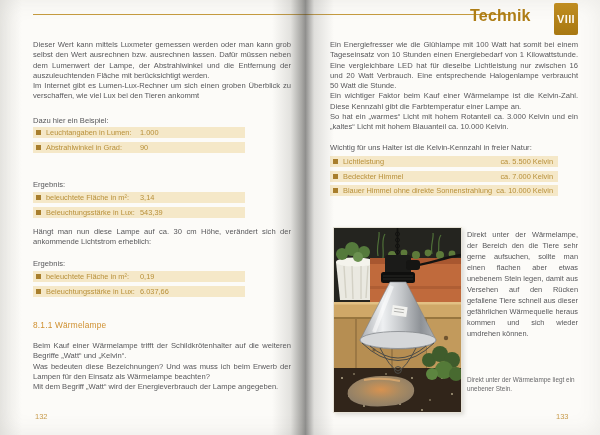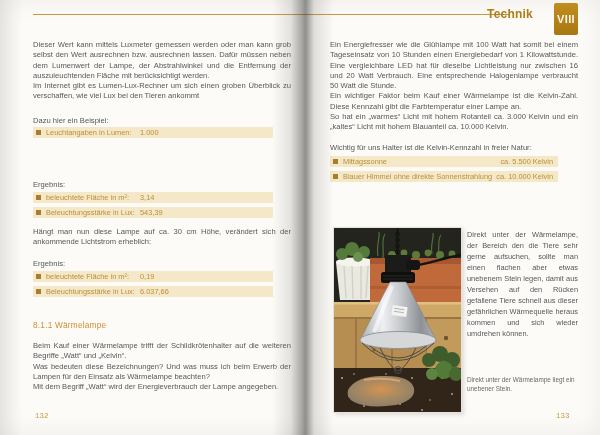--- a/index.html
+++ b/index.html
@@ -19,41 +19,41 @@
       rgba(55,55,54,.55) 54%,
       rgba(120,120,118,.22) 68%,
       rgba(255,255,255,0) 100%);
   }
   .edge-left{
     position:absolute;left:0;top:0;width:22px;height:435px;pointer-events:none;
     background:linear-gradient(90deg,rgba(90,88,80,.10),rgba(90,88,80,0));
   }
   
   .rule{position:absolute;left:33px;top:14px;width:477px;height:1px;background:#c49a3f;}
-  .technik{position:absolute;left:470px;top:7px;width:80px;text-align:center;
-    font-size:12px;font-weight:bold;color:#ae7d15;letter-spacing:.2px;}
+  .technik{position:absolute;left:470px;top:7px;width:80px;text-align:left;
+    font-size:16px;font-weight:bold;color:#ae7d15;letter-spacing:.2px;}
   .badge{position:absolute;left:554px;top:3px;width:24px;height:32px;border-radius:2px;
     background:linear-gradient(180deg,#c08d20,#a87812);color:#fdf8ee;
     font-size:11px;font-weight:bold;letter-spacing:.4px;
     display:flex;align-items:center;justify-content:center;}
   
   .para{position:absolute;font-size:7.6px;line-height:10.3px;color:#57575a;
     text-align:justify;white-space:pre-line;}
   .plain{position:absolute;font-size:7.6px;color:#57575a;}
   .heading{position:absolute;font-size:8.3px;color:#cf9030;letter-spacing:.2px;}
-  .pagenum{position:absolute;top:412px;font-size:7.5px;color:#c79a4a;font-family:Liberation Mono, monospace;}
+  .pagenum{position:absolute;top:412px;font-size:7.5px;color:#c79a4a;}
   
   .ttable{position:absolute;}
   .trow{position:relative;height:11px;margin-bottom:3.5px;background:#f5e8c8;
     font-size:7.4px;line-height:11px;color:#b8903a;}
   .trow .bullet{position:absolute;left:3px;top:3px;width:5px;height:5px;background:#a87e2c;}
   .trow .tlabel{position:absolute;left:13px;top:0;white-space:nowrap;}
   .trow .tvalue-left{position:absolute;left:107px;top:0;white-space:nowrap;}
   .trow .tvalue-right{position:absolute;right:5px;top:0;white-space:nowrap;text-align:right;}
-  .w-left{width:240px;}
+  .w-left{width:212px;}
   .w-right{width:228px;}
   
   .photo{position:absolute;left:333px;top:227px;width:127px;height:184px;
     border:1px solid #e6e2d7;box-shadow:2px 2px 4px rgba(80,75,65,.18);background:#222;}
   .photo svg{display:block;}
   .sidetext{position:absolute;left:467px;top:229px;width:111px;
     font-size:7.4px;line-height:11px;color:#57575a;text-align:justify;}
   .photocaption{position:absolute;left:467px;top:376px;width:111px;
     font-size:6.4px;line-height:8.8px;color:#6a6a6c;}
 </style>
@@ -71,20 +71,25 @@
 Im Internet gibt es Lumen-Lux-Rechner um sich einen groben Überblick zu verschaffen, wie viel Lux bei den Tieren ankommt</div>
 
   <div class="plain" style="left:33px;top:116px;">Dazu hier ein Beispiel:</div>
 
   <div class="ttable" style="left:33px;top:127px;">
     <div class="trow w-left">
       <span class="bullet"></span>
       <span class="tlabel">Leuchtangaben in Lumen:</span>
       <span class="tvalue-left">1.000</span>
     </div>
+    <div class="trow w-left">
+      <span class="bullet"></span>
+      <span class="tlabel">Abstrahlwinkel in Grad:</span>
+      <span class="tvalue-left">90</span>
+    </div>
   </div>
 
   <div class="plain" style="left:33px;top:180px;">Ergebnis:</div>
 
   <div class="ttable" style="left:33px;top:192px;">
     <div class="trow w-left">
       <span class="bullet"></span>
       <span class="tlabel">beleuchtete Fläche in m²:</span>
       <span class="tvalue-left">3,14</span>
     </div>
@@ -122,22 +127,27 @@
 
   <div class="para" style="left:330px;top:40px;width:248px;">Ein Energiefresser wie die Glühlampe mit 100 Watt hat somit bei einem Tageseinsatz von 10 Stunden einen Energiebedarf von 1 Kilowattstunde. Eine vergleichbare LED hat für dieselbe Lichtleistung nur zwischen 16 und 20 Watt Verbrauch. Eine entsprechende Halogenlampe verbraucht 50 Watt die Stunde.
 Ein wichtiger Faktor beim Kauf einer Wärmelampe ist die Kelvin-Zahl. Diese Kennzahl gibt die Farbtemperatur einer Lampe an.
 So hat ein „warmes“ Licht mit hohem Rotanteil ca. 3.000 Kelvin und ein „kaltes“ Licht mit hohem Blauanteil ca. 10.000 Kelvin.</div>
 
   <div class="plain" style="left:330px;top:143px;">Wichtig für uns Halter ist die Kelvin-Kennzahl in freier Natur:</div>
 
   <div class="ttable" style="left:330px;top:156px;">
     <div class="trow w-right">
       <span class="bullet"></span>
-      <span class="tlabel">Mittagssonne</span>
+      <span class="tlabel">Lichtleistung</span>
       <span class="tvalue-right">ca. 5.500 Kelvin</span>
+    </div>
+    <div class="trow w-right">
+      <span class="bullet"></span>
+      <span class="tlabel">Bedeckter Himmel</span>
+      <span class="tvalue-right">ca. 7.000 Kelvin</span>
     </div>
     <div class="trow w-right">
       <span class="bullet"></span>
       <span class="tlabel">Blauer Himmel ohne direkte Sonnenstrahlung</span>
       <span class="tvalue-right">ca. 10.000 Kelvin</span>
     </div>
   </div>
 
   <div class="photo">
     <svg width="127" height="184" viewBox="0 0 127 184" xmlns="http://www.w3.org/2000/svg">

